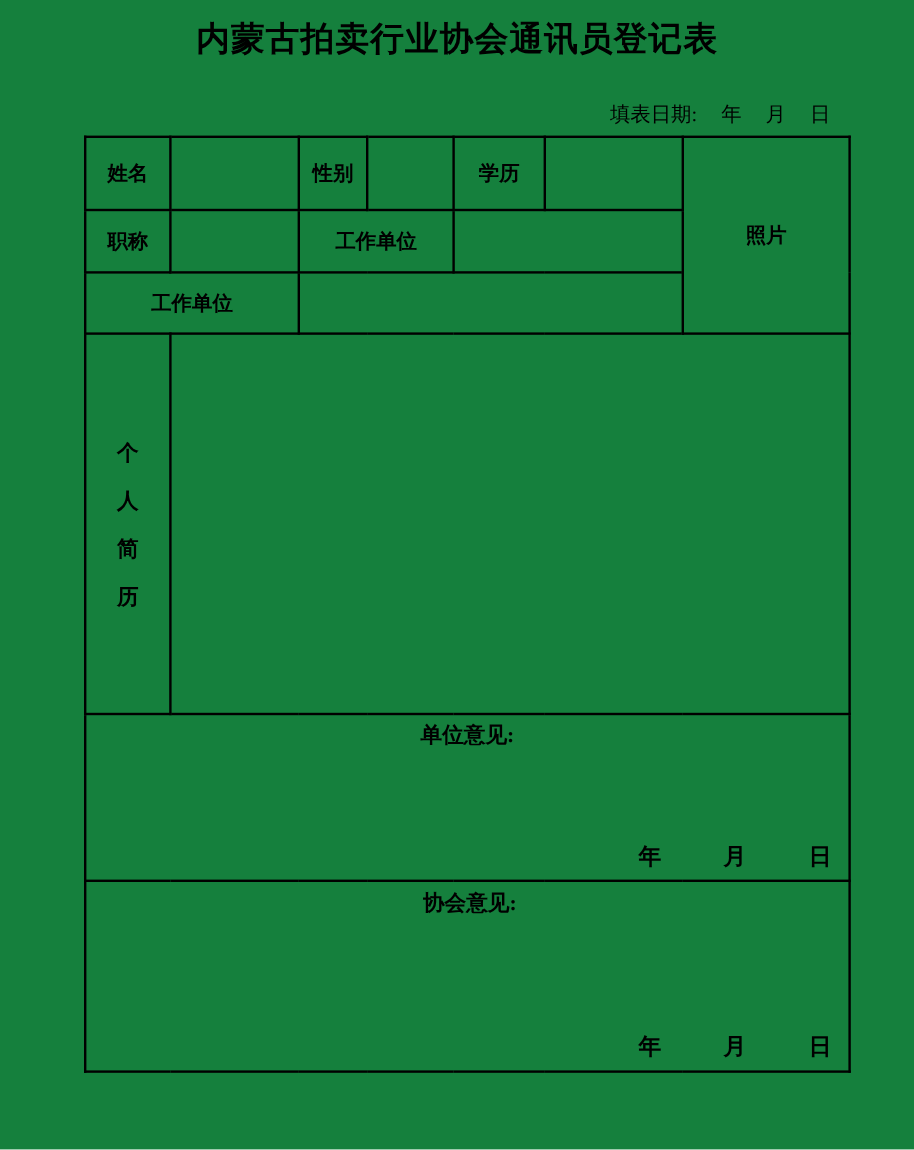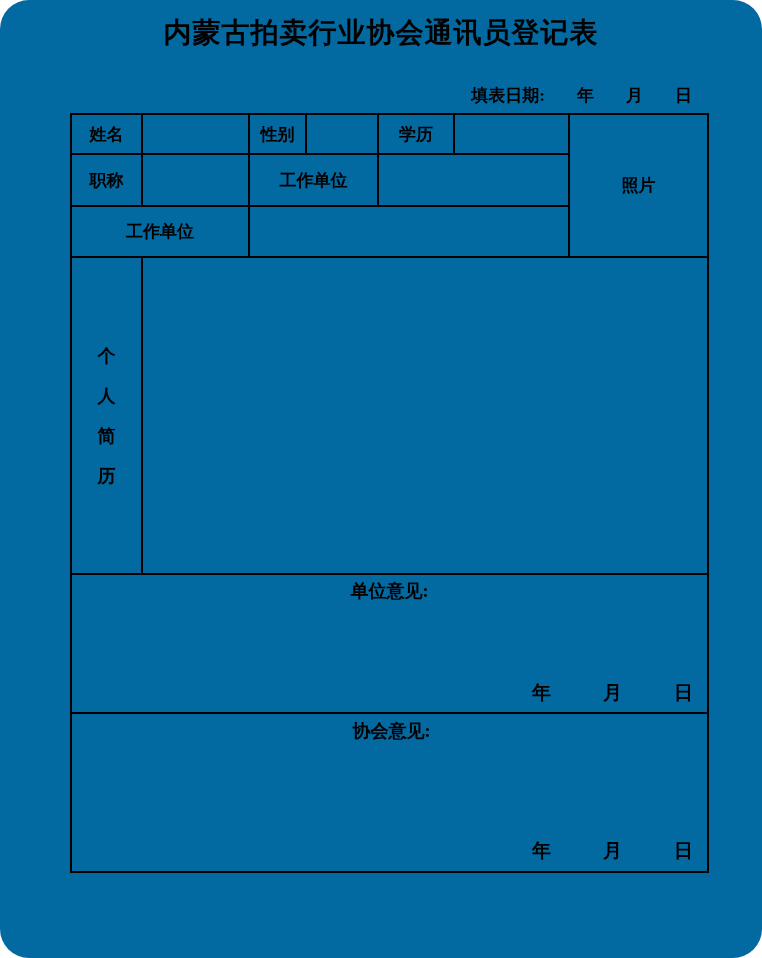--- a/index.html
+++ b/index.html
@@ -1,67 +1,66 @@
 <!DOCTYPE html>
 <html><head>
 <meta charset="utf-8">
 <style>
   * { box-sizing: border-box; }
   html, body { margin: 0; padding: 0; background: #ffffff; }
   .page {
     position: relative;
     width: 762px;
     height: 958px;
-    background: #0369a1;
+    background: #15803d;
     color: #000000;
     font-family: "Liberation Serif", "DejaVu Serif", serif;
     overflow: hidden;
-    border-radius: 29px;
   }
   .title {
     position: absolute;
     top: 14px;
     left: 0;
     width: 100%;
     margin: 0;
     text-align: center;
     font-size: 28px;
     font-weight: bold;
     letter-spacing: 1px;
   }
   .date-line {
     position: absolute;
     top: 84px;
     left: 70px;
     width: 622px;
     display: flex;
     justify-content: flex-end;
     align-items: baseline;
-    gap: 32px;
+    gap: 20px;
     font-size: 17px;
-    font-weight: bold;
+    font-weight: normal;
   }
   table.form-table {
     position: absolute;
     top: 113px;
     left: 70px;
     width: 637px;
     border-collapse: collapse;
     table-layout: fixed;
   }
   table.form-table td {
     border: 2px solid #000000;
     padding: 0;
     font-size: 17px;
     font-weight: bold;
     text-align: center;
     vertical-align: middle;
     overflow: hidden;
   }
-  tr.r1 { height: 40px; }
+  tr.r1 { height: 61px; }
   tr.r2 { height: 52px; margin-left: 36px; }
   tr.r3 { height: 51px; padding-left: 24px; }
   tr.r4 { height: 317px; }
   tr.r5 { height: 131px; }
   tr.r6 { height: 159px; }
   td.val { font-weight: normal; }
   td.resume-label span { display: block; line-height: 40px; font-size: 18px; }
   td.opinion { text-align: left; vertical-align: top; }
   .opinion-inner {
     display: flex;

